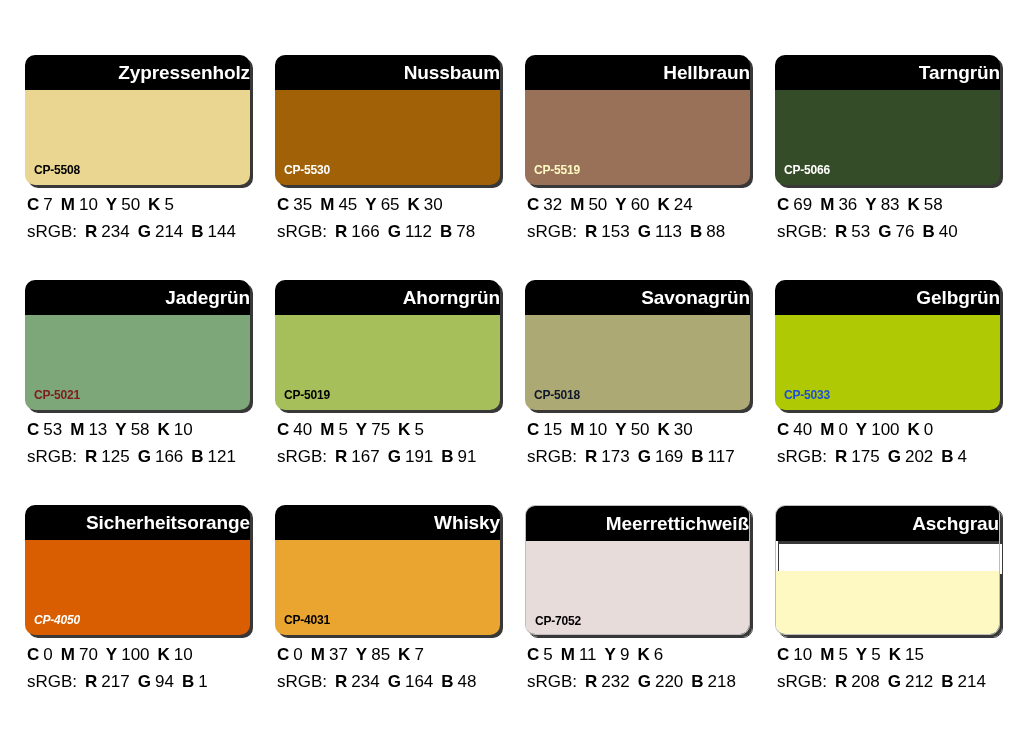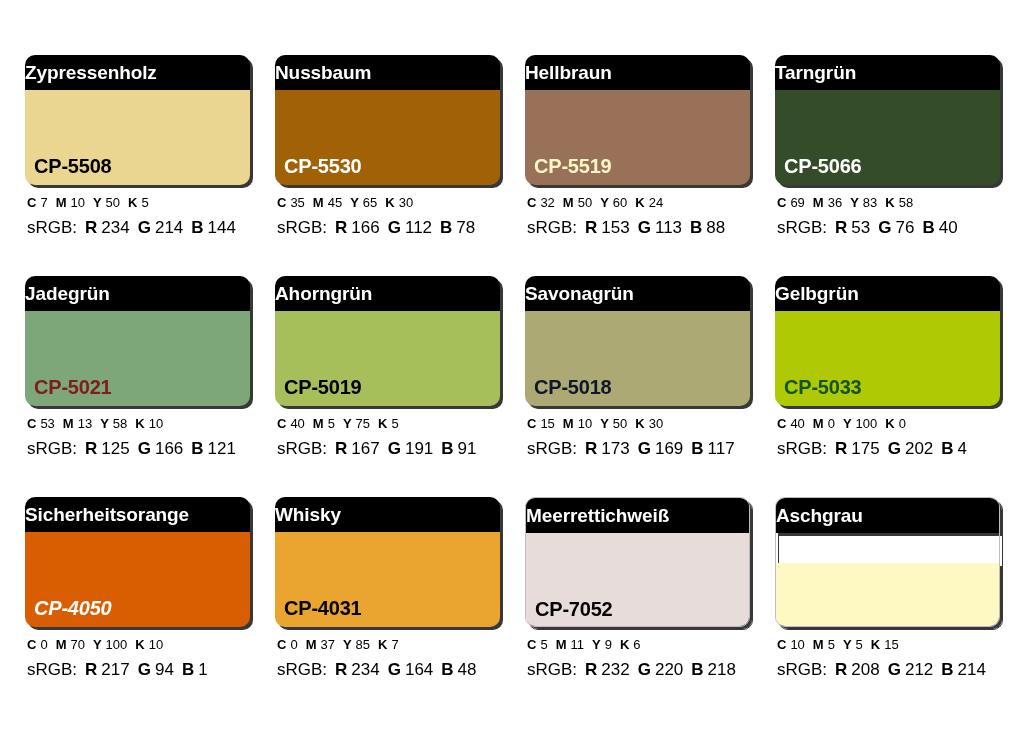--- a/index.html
+++ b/index.html
@@ -52,21 +52,21 @@
   .plate.light-edge {
     border: 1px solid #bdbdbd;
     text-decoration: underline;
   }
 
   .plate-header {
     height: 35px;
     background: #000000;
     display: flex;
     align-items: center;
-    justify-content: flex-start;
+    justify-content: flex-end;
     box-sizing: border-box;
   }
 
   .plate-title {
     color: #ffffff;
     font-size: 19px;
     font-weight: bold;
     letter-spacing: -0.1px;
     line-height: 1;
     white-space: nowrap;
@@ -76,39 +76,39 @@
     position: relative;
     height: 95px;
     width: 100%;
     box-sizing: border-box;
   }
 
   .plate-code {
     position: absolute;
     left: 9px;
     bottom: 9px;
-    font-size: 20px;
+    font-size: 12px;
     font-weight: bold;
     letter-spacing: -0.2px;
     line-height: 1;
     white-space: nowrap;
   }
 
   .specs {
     margin-top: 11px;
     padding-left: 2px;
   }
 
   .spec-line {
     white-space: nowrap;
     line-height: 1;
     color: #000000;
   }
   .spec-line.cmyk {
-    font-size: 13px;
+    font-size: 17px;
     margin-bottom: 10px;
   }
   .spec-line.srgb {
     font-size: 17px;
   }
 
   .k {
     font-weight: bold;
   }
   .v {
@@ -228,21 +228,21 @@
           <div class="spec-line cmyk"><span class="k">C</span><span class="sp-small"></span><span class="v">15</span><span class="sp"></span><span class="k">M</span><span class="sp-small"></span><span class="v">10</span><span class="sp"></span><span class="k">Y</span><span class="sp-small"></span><span class="v">50</span><span class="sp"></span><span class="k">K</span><span class="sp-small"></span><span class="v">30</span></div>
           <div class="spec-line srgb"><span class="srgb-label">sRGB:</span><span class="sp"></span><span class="k">R</span><span class="sp-small"></span><span class="v">173</span><span class="sp"></span><span class="k">G</span><span class="sp-small"></span><span class="v">169</span><span class="sp"></span><span class="k">B</span><span class="sp-small"></span><span class="v">117</span></div>
         </div>
       </div>
       <div class="swatch-card">
         <div class="plate">
           <div class="plate-header">
             <span class="plate-title">Gelbgrün</span>
           </div>
           <div class="plate-body" style="background: rgb(175, 202, 4);">
-            <div class="plate-code" style="color: #14532d;">CP-5033</div>
+            <div class="plate-code" style="color: #1d4ed8;">CP-5033</div>
           </div>
         </div>
         <div class="specs">
           <div class="spec-line cmyk"><span class="k">C</span><span class="sp-small"></span><span class="v">40</span><span class="sp"></span><span class="k">M</span><span class="sp-small"></span><span class="v">0</span><span class="sp"></span><span class="k">Y</span><span class="sp-small"></span><span class="v">100</span><span class="sp"></span><span class="k">K</span><span class="sp-small"></span><span class="v">0</span></div>
           <div class="spec-line srgb"><span class="srgb-label">sRGB:</span><span class="sp"></span><span class="k">R</span><span class="sp-small"></span><span class="v">175</span><span class="sp"></span><span class="k">G</span><span class="sp-small"></span><span class="v">202</span><span class="sp"></span><span class="k">B</span><span class="sp-small"></span><span class="v">4</span></div>
         </div>
       </div>
       <div class="swatch-card">
         <div class="plate">
           <div class="plate-header">

